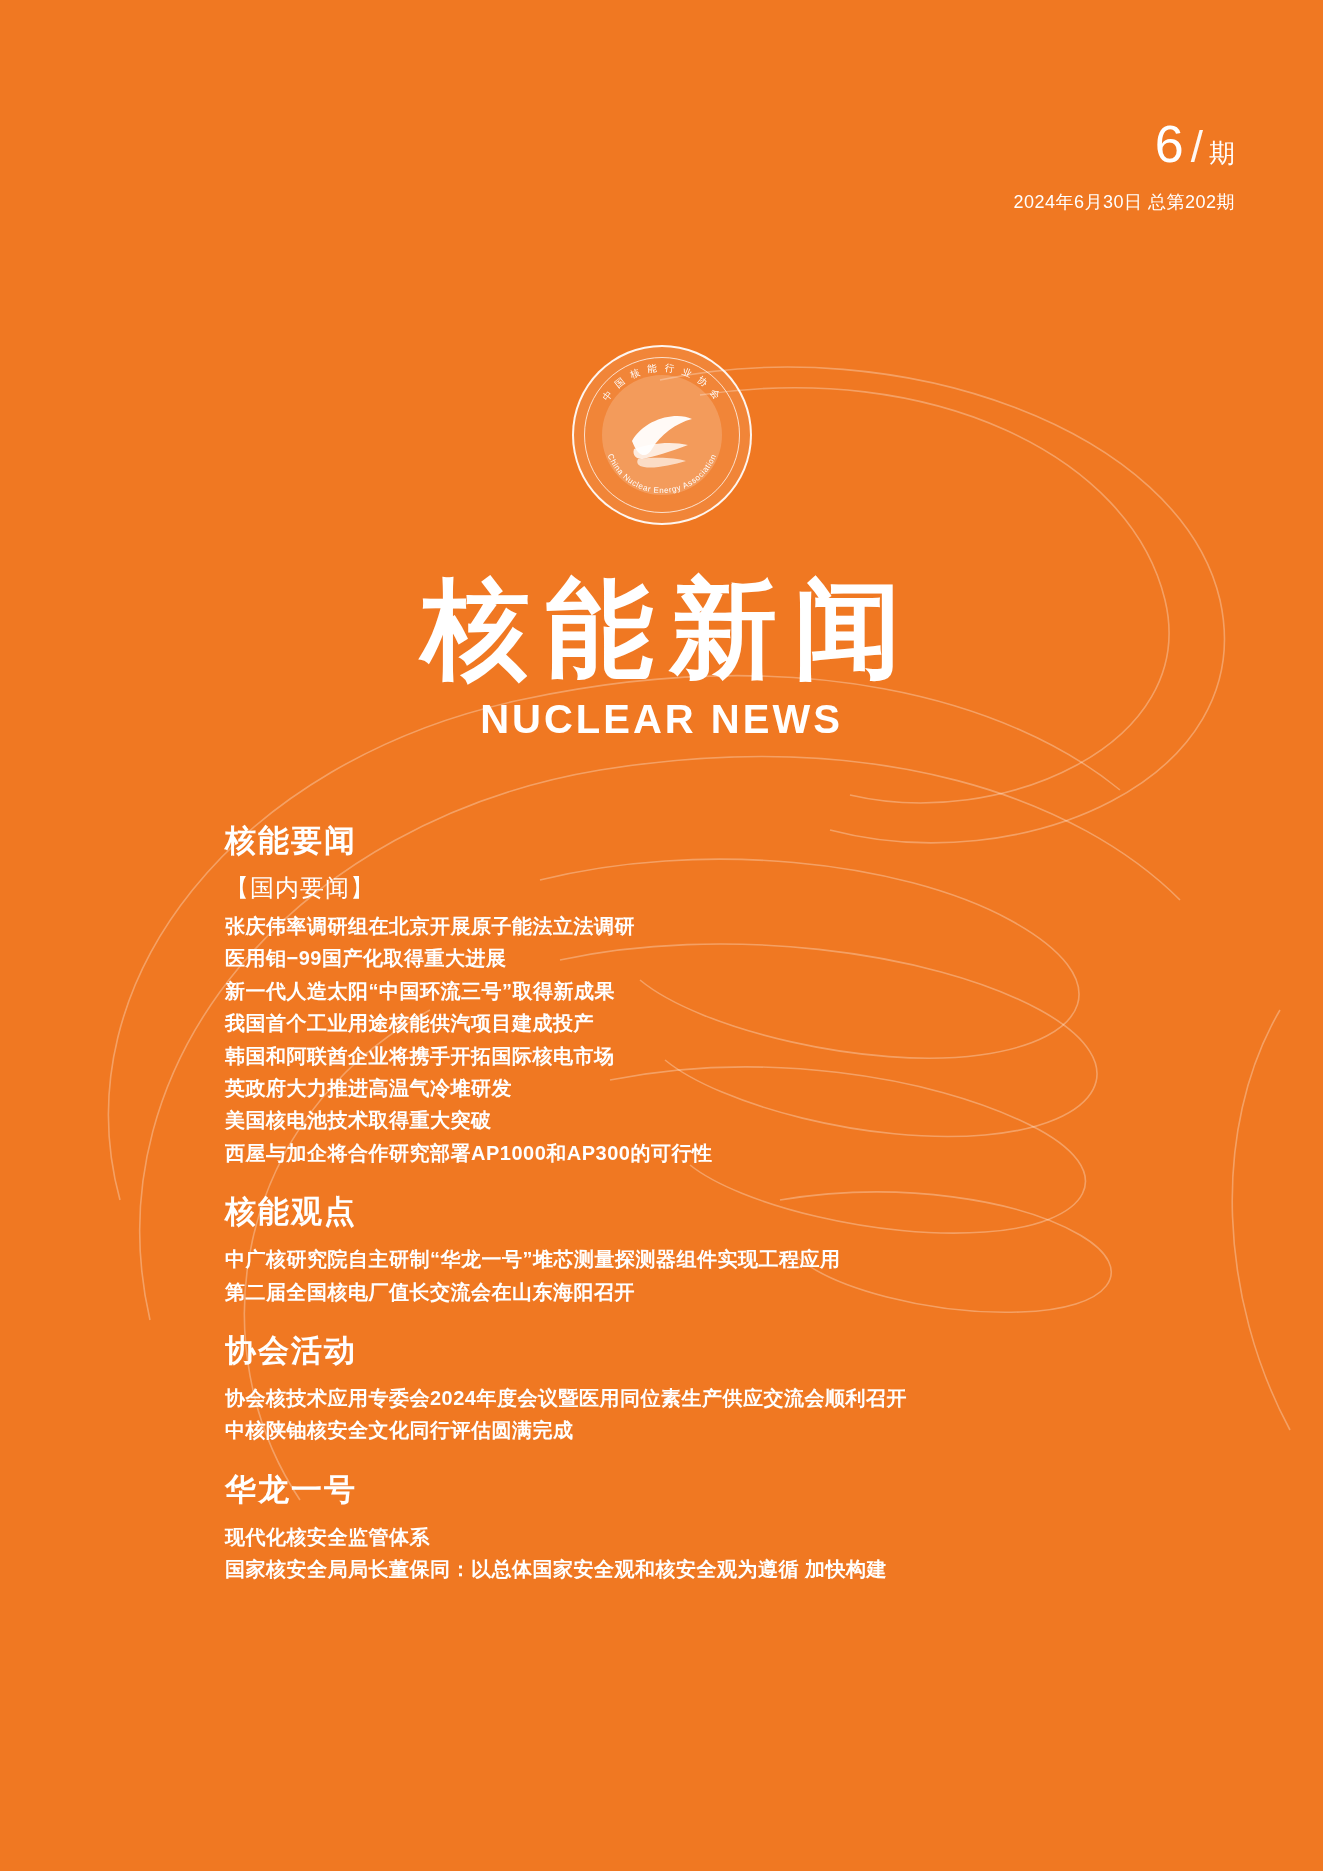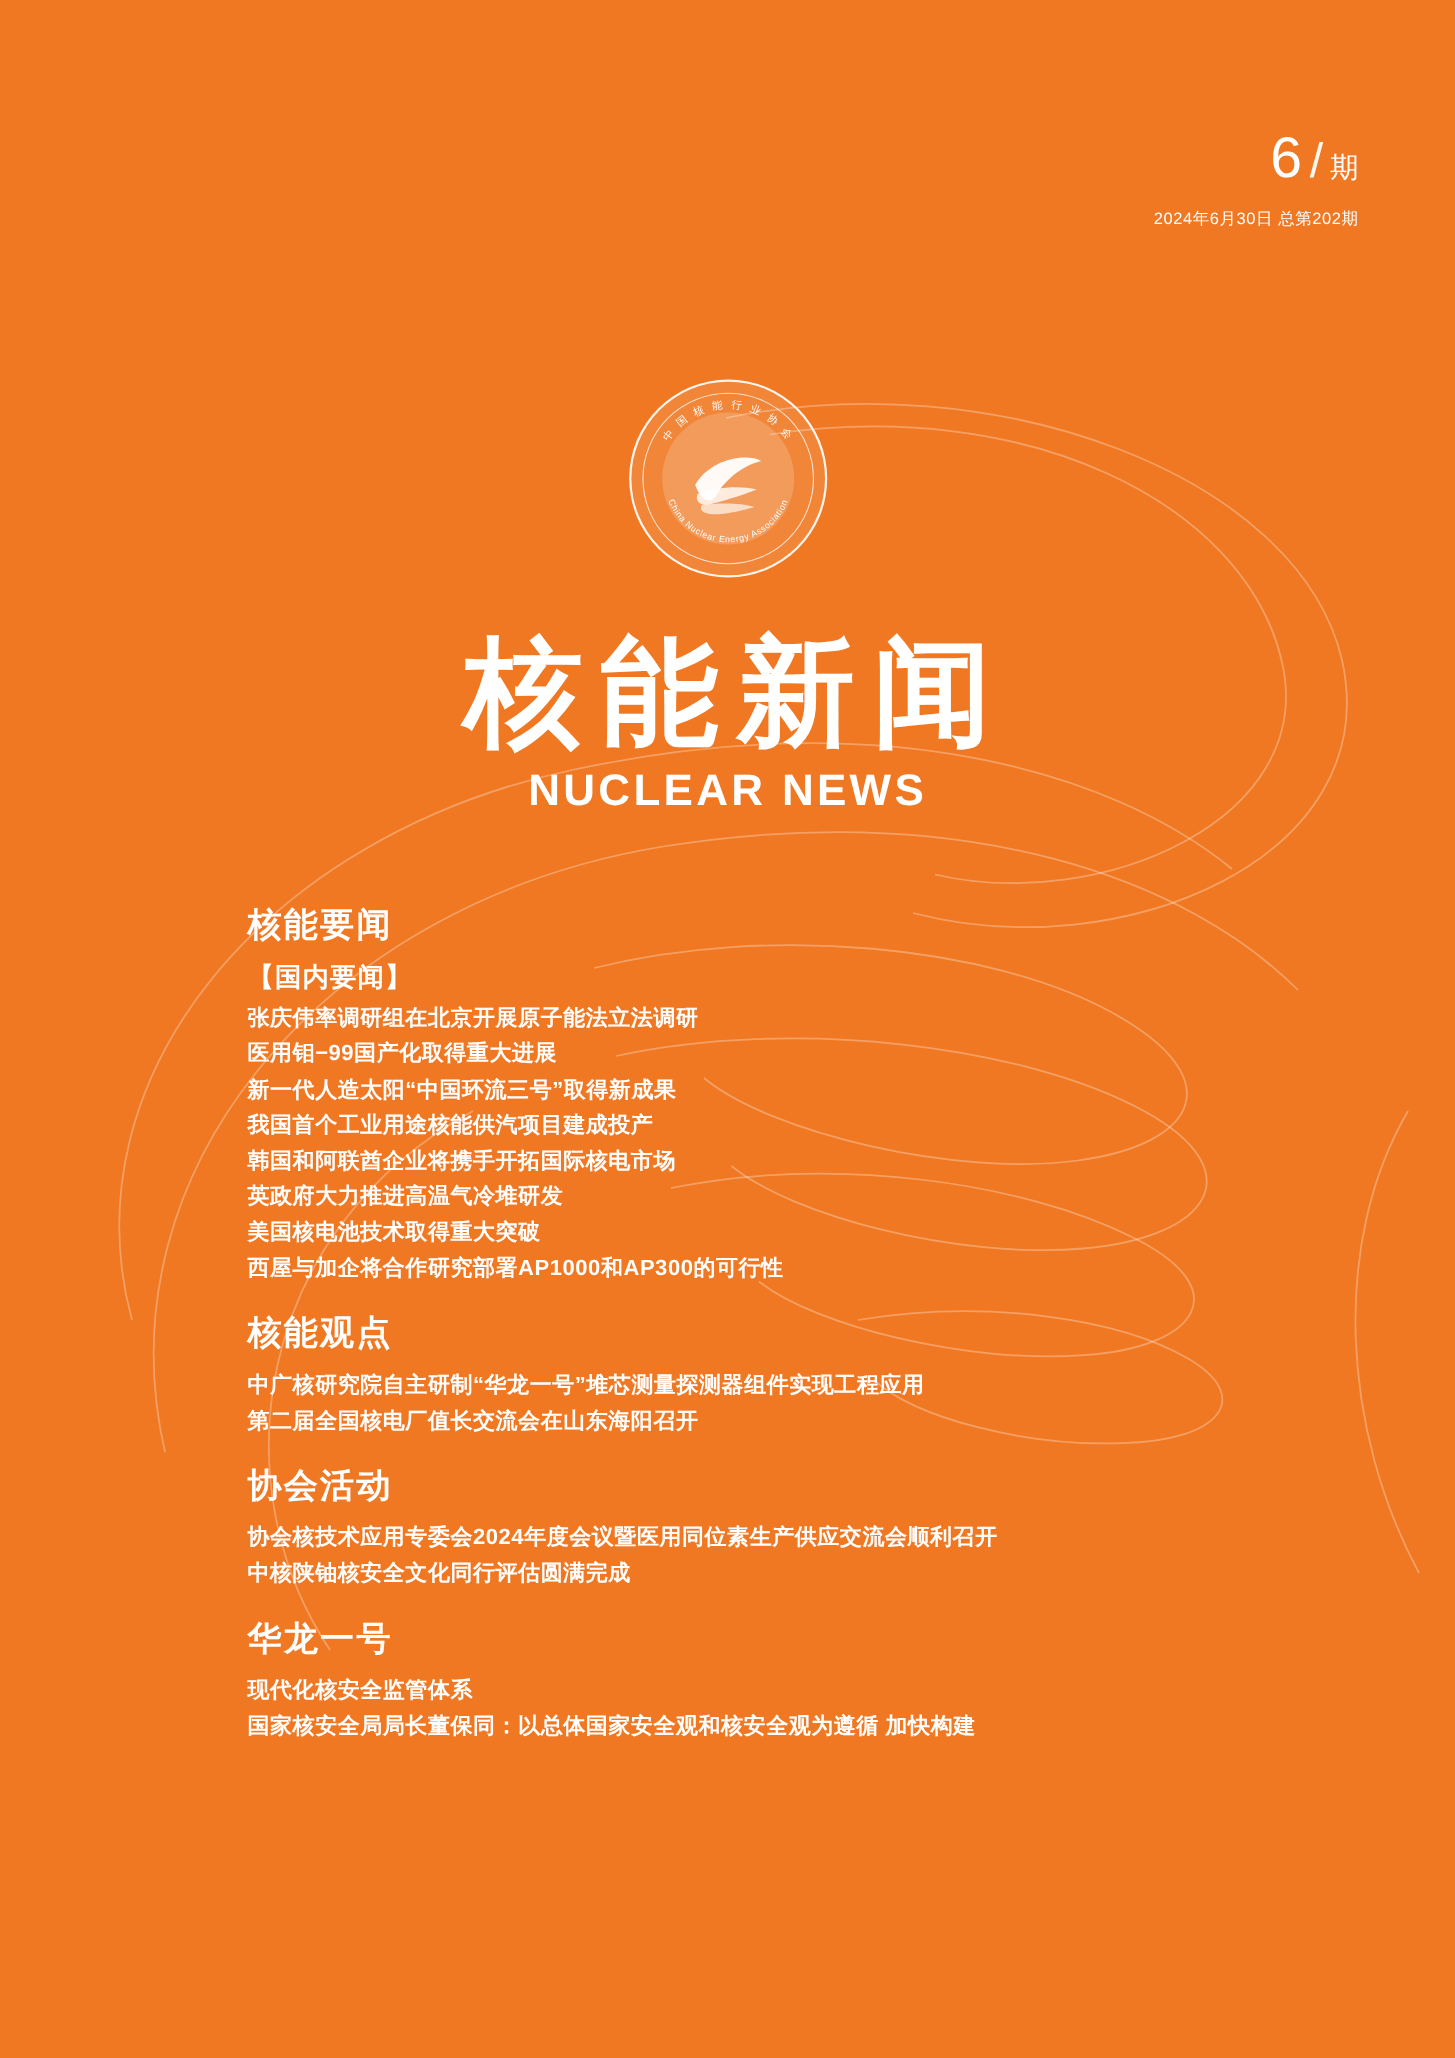--- a/index.html
+++ b/index.html
@@ -46,21 +46,21 @@
     font-weight: 200;
     margin: 0 6px;
     opacity: .95;
   }
   .issue-unit {
     font-size: 26px;
     font-weight: 400;
   }
   .issue-date {
     margin-top: 20px;
-    font-size: 15px;
+    font-size: 18px;
     letter-spacing: .5px;
     white-space: nowrap;
   }
 
   
   .logo-wrap {
     position: absolute;
     top: 345px;
     left: 50%;
     transform: translateX(-50%);
@@ -120,21 +120,21 @@
   }
   .sec-head {
     font-size: 31px;
     font-weight: 700;
     letter-spacing: 2px;
     margin: 22px 0 10px;
   }
   .sec-head:first-child { margin-top: 0; }
   .sub-head {
     font-size: 24px;
-    font-weight: 700;
+    font-weight: 400;
     letter-spacing: 1px;
     margin: 6px 0 6px;
   }
   .entry {
     font-size: 20px;
     font-weight: 700;
     line-height: 1.62;
     letter-spacing: .5px;
   }
 </style>

